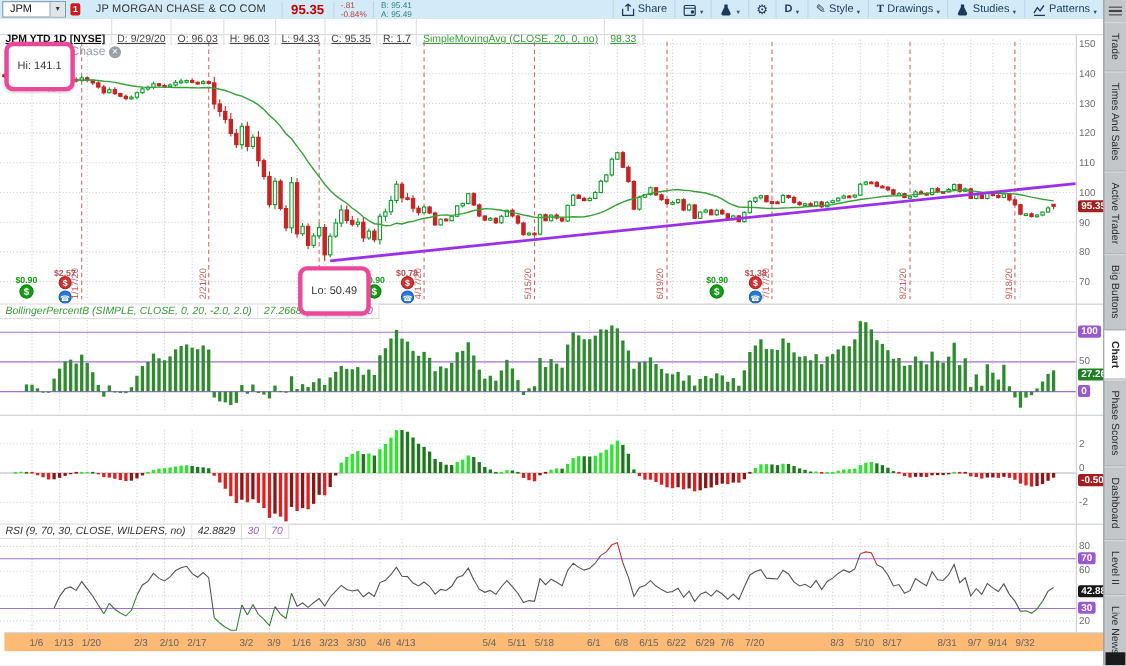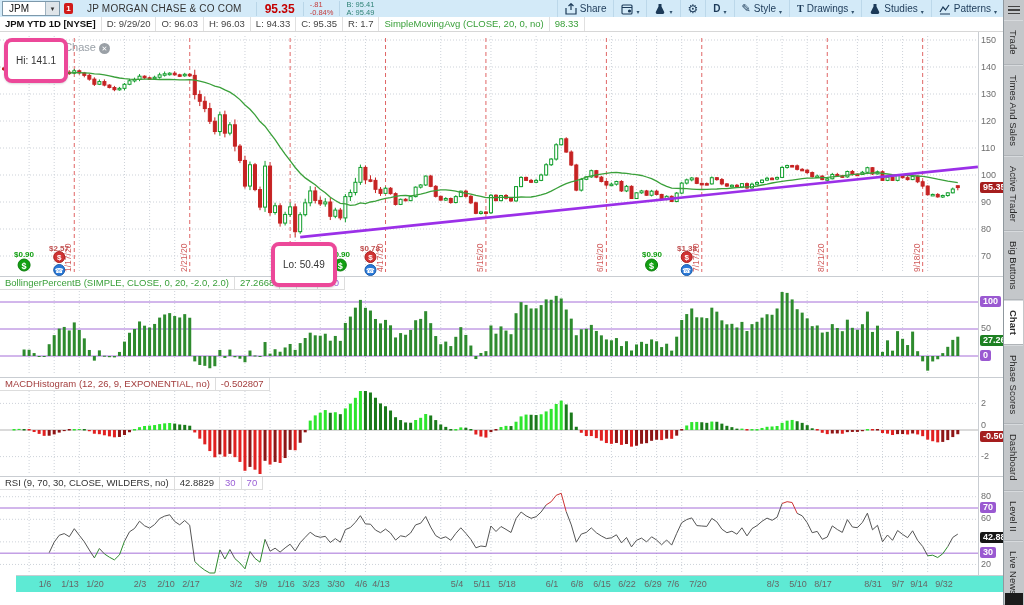--- a/index.html
+++ b/index.html
@@ -13,44 +13,44 @@
   .company{margin-left:14px;color:#333;font-size:10px;letter-spacing:.2px;}
   .px{margin-left:14px;color:#c40000;font-weight:bold;font-size:12px;padding:0 8px;border-left:1px solid #b9d6e8;border-right:1px solid #b9d6e8;}
   .chg{font-size:7.5px;line-height:7.5px;color:#c43b3b;padding:0 6px;border-right:1px solid #b9d6e8;}
   .ba{font-size:7.5px;line-height:7.5px;color:#2f8276;padding:0 6px;}
   .spring{flex:1;}
   .tb-btn{display:flex;align-items:center;gap:3px;padding:0 7px;height:17px;color:#1c3а58;color:#1c3a58;cursor:pointer;border-left:1px solid #bcd8ea;font-size:10px;white-space:nowrap;}
   .tb-btn .drop{font-size:6px;color:#33536e;align-self:flex-end;margin-bottom:2px;}
   .tb-ico{width:12px;height:12px;display:inline-block;}
   
   .infobar{position:absolute;left:0;top:17px;width:1004px;height:14px;background:#fff;border-bottom:1px solid #d7d7d7;display:flex;align-items:stretch;font-size:9.5px;color:#444;}
-  .infobar .cell{padding:0 5px;line-height:13px;border-right:1px solid #e0e0e0;white-space:nowrap;}
+  .infobar .cell{padding:12px 5px;line-height:13px;border-right:1px solid #e0e0e0;white-space:nowrap;text-decoration:underline;}
   .infobar .title{font-weight:bold;color:#111;}
   .infobar .green{color:#3aa03a;}
   
   .chart-area{position:absolute;left:0;top:0;width:1004px;height:605px;}
   #svg-holder{position:absolute;left:0;top:0;width:1004px;height:605px;}
   .sep{position:absolute;left:0;width:1004px;height:1px;background:#c9cdd2;}
   .gutter-line{position:absolute;left:978px;top:31px;width:1px;height:544px;background:#c9cdd2;}
-  .panel-head{position:absolute;left:0;height:13px;display:flex;align-items:stretch;font-size:9.5px;background:#fff;}
+  .panel-head{position:absolute;left:0;height:13px;display:flex;align-items:stretch;font-size:9.5px;background:#fff;font-style:italic;}
   .panel-head .cell{padding:0 5px;line-height:12px;border-right:1px solid #ddd;border-bottom:1px solid #ddd;white-space:nowrap;background:#fff;}
   .ph-green{color:#3aa03a;}
   .ph-red{color:#a33d3d;}
   .ph-dark{color:#333;}
   .ph-purple{color:#9a5fd6;}
   .ax{position:absolute;left:981px;font-size:9px;color:#6e6e6e;}
   .badge{position:absolute;left:980px;font-size:9px;font-weight:bold;color:#fff;padding:0px 3px;border-radius:2px;line-height:11px;}
   .b-red{background:#a51d1d;}
   .b-green{background:#1d8022;}
   .b-purple{background:#9a59d1;}
   .b-black{background:#161616;}
   .tip{position:absolute;background:#fff;border:4px solid #ec4899;border-radius:8px;padding:13px 8px;font-size:10px;color:#333;box-shadow:0 1px 2px rgba(0,0,0,.15);z-index:5;white-space:nowrap;}
   .watermark{position:absolute;left:14px;top:41px;font-size:11px;color:#9aa1a8;z-index:2;white-space:nowrap;}
   .wm-x{display:inline-block;width:11px;height:11px;border-radius:50%;background:#9aa0a6;color:#fff;font-size:7px;line-height:11px;text-align:center;margin-left:3px;vertical-align:middle;}
-  .datebar{position:absolute;left:16px;top:575px;width:1004px;height:16px;background:#5eead4;border-top:1px solid #c9cdd2;}
+  .datebar{position:absolute;left:4px;top:575px;width:1004px;height:16px;background:#fdba74;border-top:1px solid #c9cdd2;}
   .dlabel{position:absolute;top:3px;width:34px;margin-left:-17px;text-align:center;font-size:9px;color:#666;}
   .opex-label{position:absolute;writing-mode:vertical-rl;transform:rotate(180deg);font-size:8.5px;color:#d05b5b;z-index:3;}
   .mk-label{position:absolute;width:34px;margin-left:-17px;text-align:center;font-size:8px;font-weight:bold;z-index:3;}
   
   .sidebar{position:absolute;right:0;top:0;width:20px;height:605px;background:#c4c7ca;border-left:1px solid #8f989e;display:flex;flex-direction:column;align-items:stretch;}
   .burger{height:16px;display:flex;flex-direction:column;justify-content:center;gap:2px;padding:3px 4px;cursor:pointer;}
   .burger div{height:1.5px;background:#444;}
   .vtab{writing-mode:vertical-rl;font-size:9.5px;color:#2b2b2b;padding:9px 0;text-align:center;border-bottom:1px solid #b0b4b8;border-top:1px solid #d7dadd;cursor:pointer;white-space:nowrap;line-height:19px;}
   .vtab.active{background:#fff;font-weight:bold;}
   .corner{position:absolute;right:1px;bottom:0;width:18px;height:12px;background:#1b1b1b;}
@@ -1052,24 +1052,20 @@
     <div class="tip" style="left:4px;top:38px;z-index:6">Hi: 141.1</div>
     <div class="tip" style="left:271px;top:242px">Lo: 50.49</div>
 
     <div class="panel-head" style="top:277px">
       <span class="cell ph-green">BollingerPercentB (SIMPLE, CLOSE, 0, 20, -2.0, 2.0)</span>
       <span class="cell ph-green">27.2668</span>
       <span class="cell ph-purple">0</span>
       <span class="cell ph-purple">50</span>
       <span class="cell ph-purple">100</span>
     </div>
-    <div class="panel-head" style="top:378px">
-      <span class="cell ph-red">MACDHistogram (12, 26, 9, EXPONENTIAL, no)</span>
-      <span class="cell ph-red">-0.502807</span>
-    </div>
     <div class="panel-head" style="top:477px">
       <span class="cell ph-dark">RSI (9, 70, 30, CLOSE, WILDERS, no)</span>
       <span class="cell ph-dark">42.8829</span>
       <span class="cell ph-purple">30</span>
       <span class="cell ph-purple">70</span>
     </div>
 
     <span class="badge b-red" style="top:182px">95.35</span>
     <span class="badge b-purple" style="top:296px">100</span>
     <span class="ax" style="top:323px">50</span>

